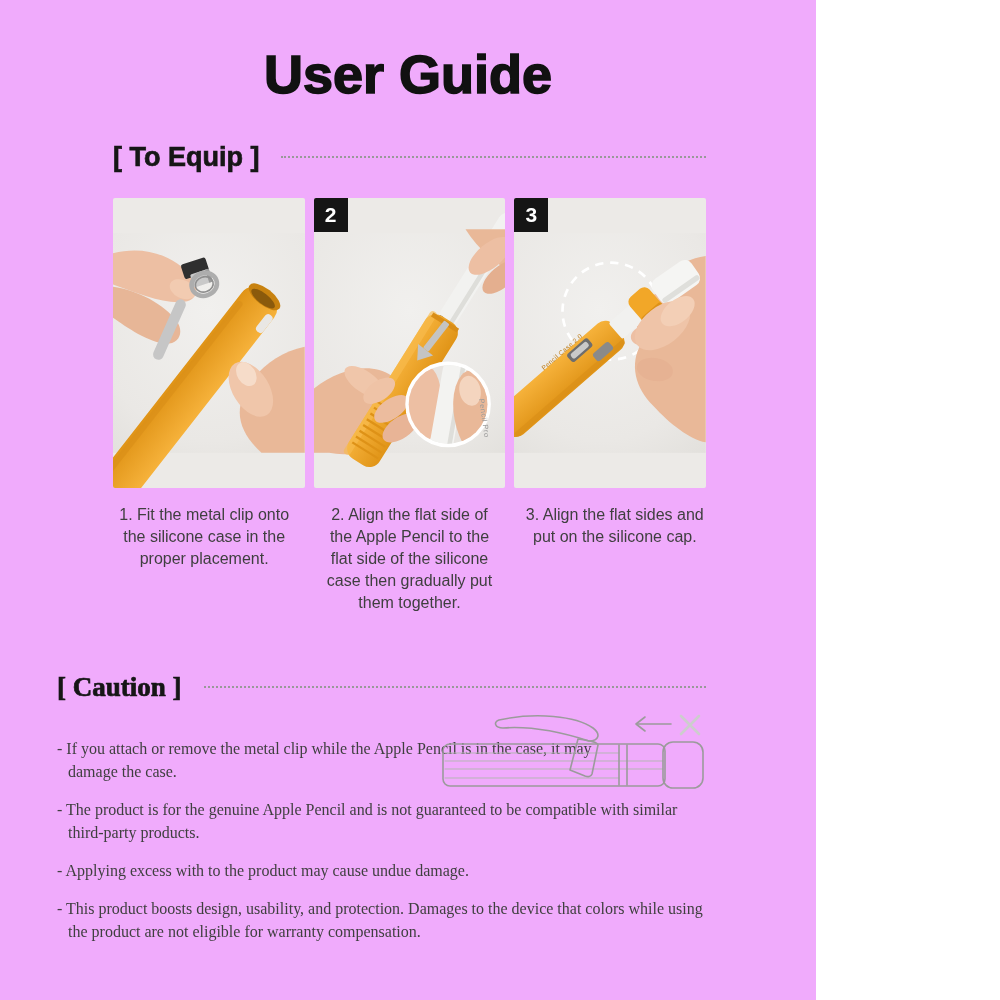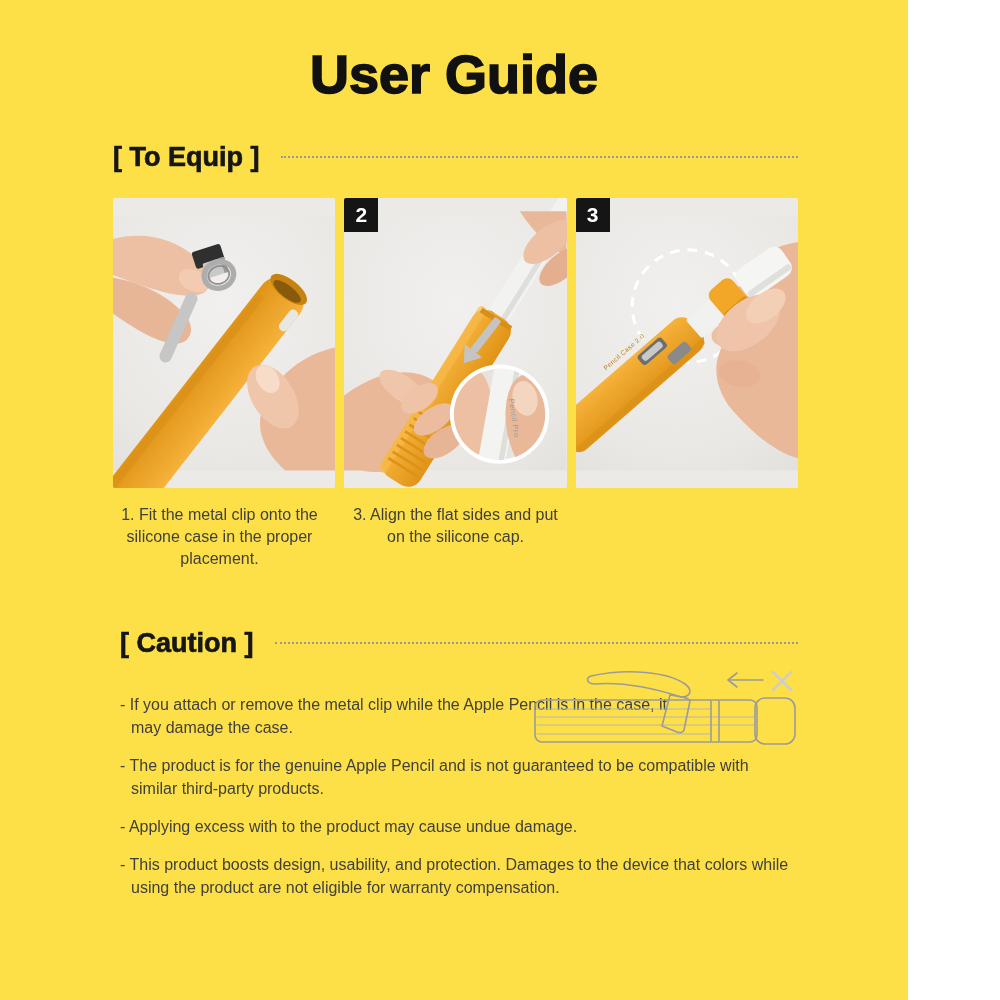--- a/index.html
+++ b/index.html
@@ -1,35 +1,35 @@
 <!DOCTYPE html>
 <html><head>
 <meta charset="utf-8">
 <style>
   html,body{margin:0;padding:0;background:#ffffff;}
-  .page{position:relative;width:908px;height:1000px;background:#fde047;overflow:hidden;
+  .page{position:relative;width:816px;height:1000px;background:#f0abfc;overflow:hidden;
         font-family:"Liberation Sans","DejaVu Sans",sans-serif;color:#222;}
   .title{margin:44px 0 0;text-align:center;font-size:54px;line-height:60px;font-weight:bold;
          color:#111;letter-spacing:0px;-webkit-text-stroke:1.6px #111;}
   .section-head{margin:36px 110px 0 113px;height:34px;display:flex;align-items:center;}
   .head-label{font-size:27px;font-weight:bold;color:#161616;-webkit-text-stroke:0.7px #161616;
               white-space:nowrap;margin-right:22px;}
   .dotted-rule{flex:1;height:0;border-top:2px dotted #999;}
   .panels{margin:24px 110px 0 113px;height:290px;display:grid;grid-template-columns:1fr 1fr 1fr;gap:9px;}
   .panel{position:relative;margin:0;border-radius:2px;overflow:hidden;background:#ECEAE7;}
   .panel svg{display:block;width:100%;height:100%;}
   .badge{position:absolute;left:0;top:0;width:34px;height:34px;background:#151515;color:#fff;
          font-weight:bold;font-size:21px;display:flex;align-items:center;justify-content:center;z-index:3;}
   .inset-label{position:absolute;left:172px;top:200px;transform:rotate(82deg);transform-origin:left top;
                font-size:7.5px;color:#9a9a9a;letter-spacing:0.5px;z-index:2;white-space:nowrap;}
   .case-label{position:absolute;left:26px;top:168px;transform:rotate(-41deg);transform-origin:left top;
               font-size:6.5px;color:rgba(186,118,14,0.95);letter-spacing:0.4px;z-index:2;white-space:nowrap;}
   .captions{margin:16px 110px 0 113px;display:grid;grid-template-columns:1fr 1fr 1fr;gap:23px;}
   .caption{margin:0;padding:0 2px;text-align:center;font-size:16px;line-height:22px;color:#3F3F3F;}
-  .caution-section{margin:56px 110px 0 120px;position:relative;}
+  .caution-section{margin:56px 110px 0 57px;position:relative;font-family:Liberation Serif, serif;}
   .caution-art{position:absolute;top:38px;right:0;width:265px;height:85px;}
   .cautions{margin-top:33px;}
   .caution-item{margin:0 0 15px;font-size:16px;line-height:23px;color:#3F3F3F;
                 padding-left:11px;text-indent:-11px;}
   .caution-item.first{max-width:545px;}
 </style>
 </head>
 <body>
 
 <div class="page">
@@ -195,20 +195,21 @@
           <ellipse cx="196" cy="122" rx="42" ry="25" transform="rotate(-38 196 122)" fill="#EFC4A8"></ellipse>
           <ellipse cx="216" cy="103" rx="26" ry="15" transform="rotate(-38 216 103)" fill="#F3CFB6"></ellipse>
         </g>
       </svg>
       <span class="case-label">Pencil Case 2.0</span>
     </figure>
   </div>
 
   <div class="captions">
     <p class="caption">1. Fit the metal clip onto the silicone case in the proper placement.</p>
+    <p class="caption">2. Align the flat side of the Apple Pencil to the flat side of the silicone case then gradually put them together.</p>
     <p class="caption">3. Align the flat sides and put on the silicone cap.</p>
   </div>
 
   <div class="caution-section">
     <div class="section-head" style="margin:0;">
       <span class="head-label">[ Caution ]</span>
       <span class="dotted-rule"></span>
     </div>
 
     <svg class="caution-art" viewBox="0 0 265 85">

